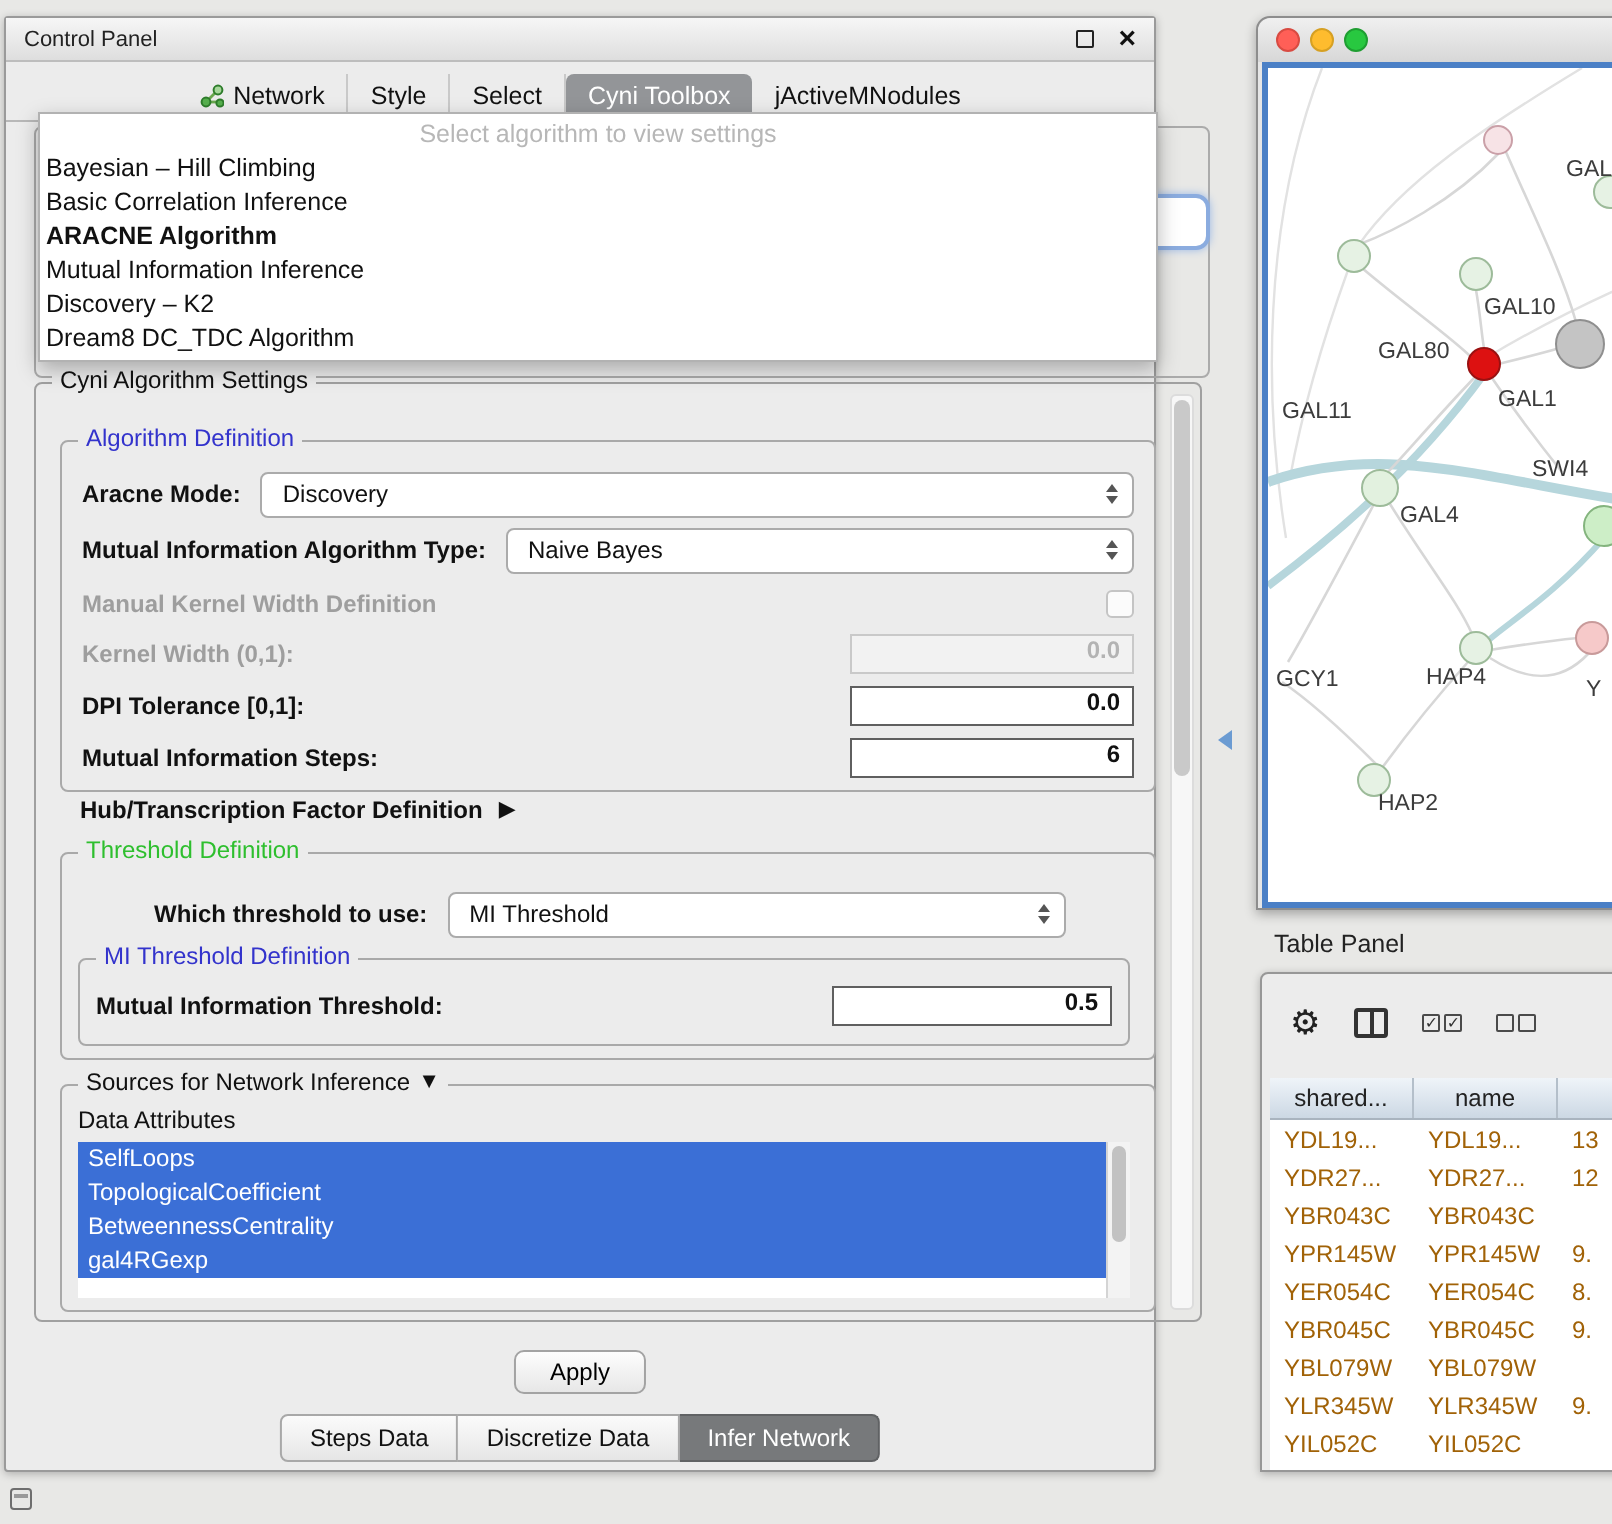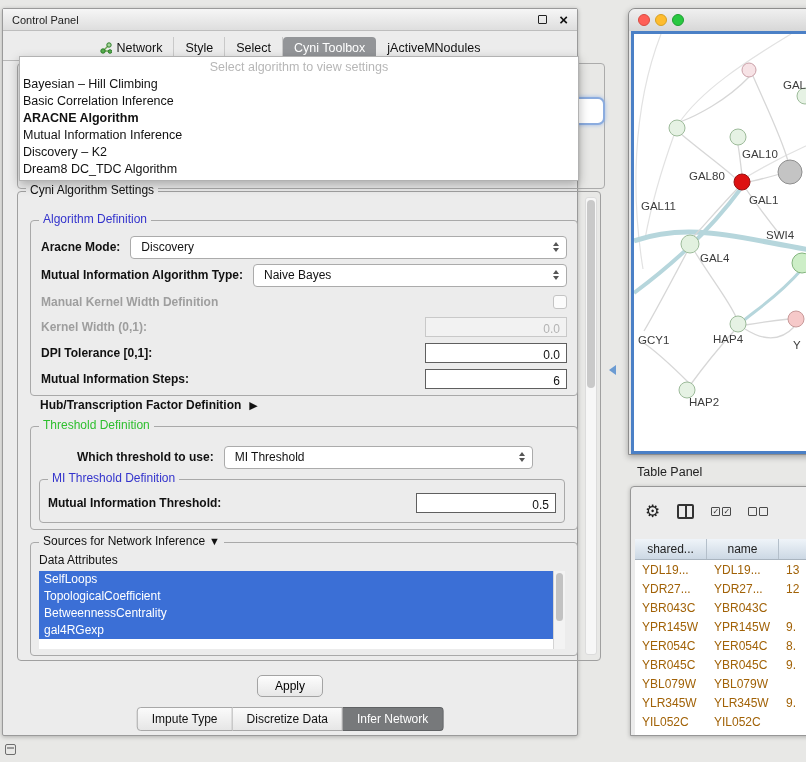--- a/index.html
+++ b/index.html
@@ -83,21 +83,21 @@
     position:relative; flex:1; margin-left:10px; height:23px; background:#fff;
     border:1px solid #ababab; border-radius:4px; display:flex; align-items:center;
     padding:0 24px 0 10px; font-size:12px;
   }
   .combo-arrows { position:absolute; right:7px; top:50%; transform:translateY(-50%); display:flex; flex-direction:column; gap:2px; }
   .arr-up   { width:0; height:0; border-left:3.5px solid transparent; border-right:3.5px solid transparent; border-bottom:4.5px solid #555; }
   .arr-down { width:0; height:0; border-left:3.5px solid transparent; border-right:3.5px solid transparent; border-top:4.5px solid #555; }
   
   .field {
     width:142px; height:20px; border:1px solid #5f5f5f; background:#fff;
-    display:flex; align-items:flex-end; justify-content:flex-end; padding:0 6px; font-size:12px;
+    display:flex; align-items:flex-start; justify-content:flex-end; padding:0 6px; font-size:12px;font-weight:bold;
   }
   .field.disabled { border-color:#c9c9c9; background:#f2f2f2; color:#b3b3b3; }
   .checkbox { width:14px; height:14px; border:1px solid #c4c4c4; background:#fbfbfb; border-radius:3px; }
   
   .hub-row { position:absolute; left:22px; top:206px; display:flex; align-items:center; gap:8px; font-weight:bold; }
   .tri { font-size:11px; line-height:11px; color:#111; }
   
   .attr-lbl { position:absolute; left:8px; top:10px; font-weight:normal; }
   .attr-list { position:absolute; left:8px; top:28px; width:526px; height:78px; background:#fff; overflow:hidden; }
   .attr-item { height:17px; line-height:17px; padding-left:5px; font-size:12px; color:#fff; background:#3b6fd6; width:calc(100% - 12px); }
@@ -319,21 +319,21 @@
           <div class="list-scroll">
             <div class="list-thumb"></div>
           </div>
         </div>
       </div>
     </div>
 
     <button class="apply-btn">Apply</button>
 
     <div class="seg">
-      <div class="seg-btn">Impute Type</div>
+      <div class="seg-btn">Steps Data</div>
       <div class="seg-btn">Discretize Data</div>
       <div class="seg-btn active">Infer Network</div>
     </div>
   </div>
 
   <div class="net-window">
     <div class="net-titlebar">
       <span class="tl red"></span>
       <span class="tl yellow"></span>
       <span class="tl green"></span>

